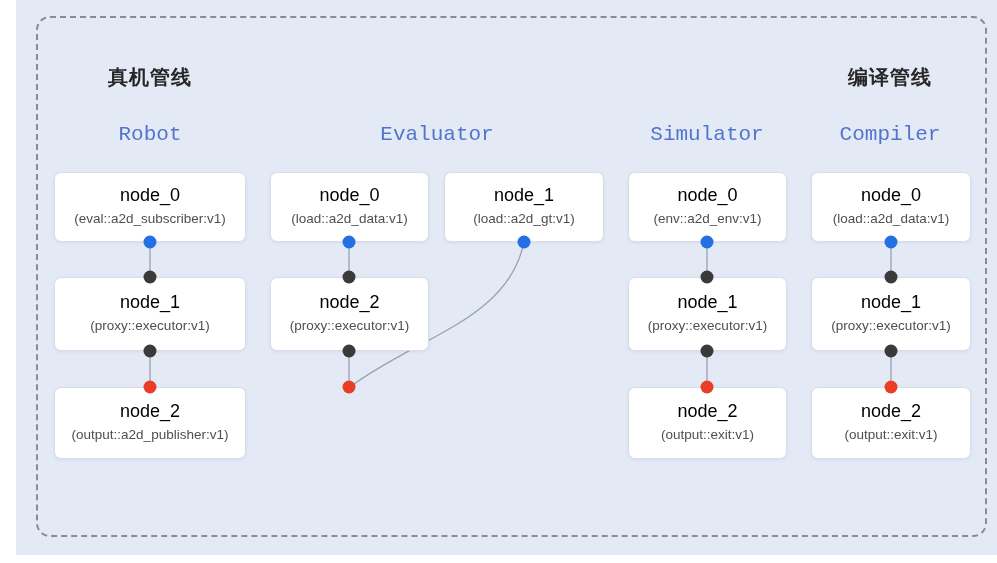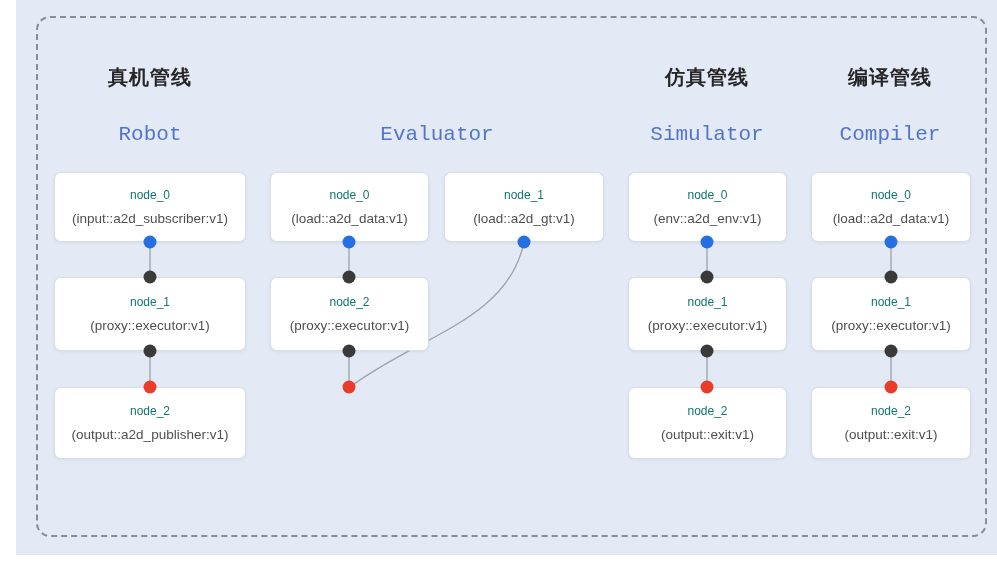--- a/index.html
+++ b/index.html
@@ -10,21 +10,21 @@
          border:2px dashed #878d98;border-radius:14px;}
   .hdr{position:absolute;transform:translateX(-50%);text-align:center;white-space:nowrap;}
   .hdr-zh{font-size:20px;font-weight:700;color:#262626;letter-spacing:1px;}
   .hdr-en{font-size:21px;font-weight:400;color:#5275cb;font-family:Liberation Mono, monospace;}
   .edges{position:absolute;left:0;top:0;z-index:1;}
   .node{position:absolute;z-index:2;box-sizing:border-box;background:#ffffff;
         border:1px solid #d9dde5;border-radius:7px;
         box-shadow:0 1px 3px rgba(90,100,130,0.10);
         display:flex;flex-direction:column;align-items:center;justify-content:center;
         text-align:center;line-height:23px;}
-  .node-name{font-size:12px;color:#0f766e;}
+  .node-name{font-size:18px;color:#000000;}
   .node-type{font-size:13.5px;color:#4f4f4f;}
   .dot{position:absolute;z-index:3;width:13px;height:13px;border-radius:50%;
        transform:translate(-50%,-50%);}
   .dot-blue{background:#2470e2;}
   .dot-dark{background:#3a3a3a;}
   .dot-red{background:#e93d28;}
 </style>
 </head>
 <body>
 
@@ -35,23 +35,20 @@
     <div class="hdr-zh">真机管线</div>
   </div>
   <div class="hdr" style="left:134px;top:123px">
     <div class="hdr-en">Robot</div>
   </div>
 
   <div class="hdr" style="left:421px;top:123px">
     <div class="hdr-en">Evaluator</div>
   </div>
 
-  <div class="hdr" style="left:691px;top:64px">
-    <div class="hdr-zh">仿真管线</div>
-  </div>
   <div class="hdr" style="left:691px;top:123px">
     <div class="hdr-en">Simulator</div>
   </div>
 
   <div class="hdr" style="left:874px;top:64px">
     <div class="hdr-zh">编译管线</div>
   </div>
   <div class="hdr" style="left:874px;top:123px">
     <div class="hdr-en">Compiler</div>
   </div>
@@ -65,21 +62,21 @@
       <path d="M508 242 C 492 320, 402 336, 334 387"></path>
       <path d="M691 242 L691 277"></path>
       <path d="M691 351 L691 387"></path>
       <path d="M875 242 L875 277"></path>
       <path d="M875 351 L875 387"></path>
     </g>
   </svg>
 
   <div class="node" style="left:38px;top:172px;width:192px;height:70px">
     <div class="node-name">node_0</div>
-    <div class="node-type">(input::a2d_subscriber:v1)</div>
+    <div class="node-type">(eval::a2d_subscriber:v1)</div>
   </div>
   <div class="node" style="left:38px;top:277px;width:192px;height:74px">
     <div class="node-name">node_1</div>
     <div class="node-type">(proxy::executor:v1)</div>
   </div>
   <div class="node" style="left:38px;top:387px;width:192px;height:72px">
     <div class="node-name">node_2</div>
     <div class="node-type">(output::a2d_publisher:v1)</div>
   </div>
 

